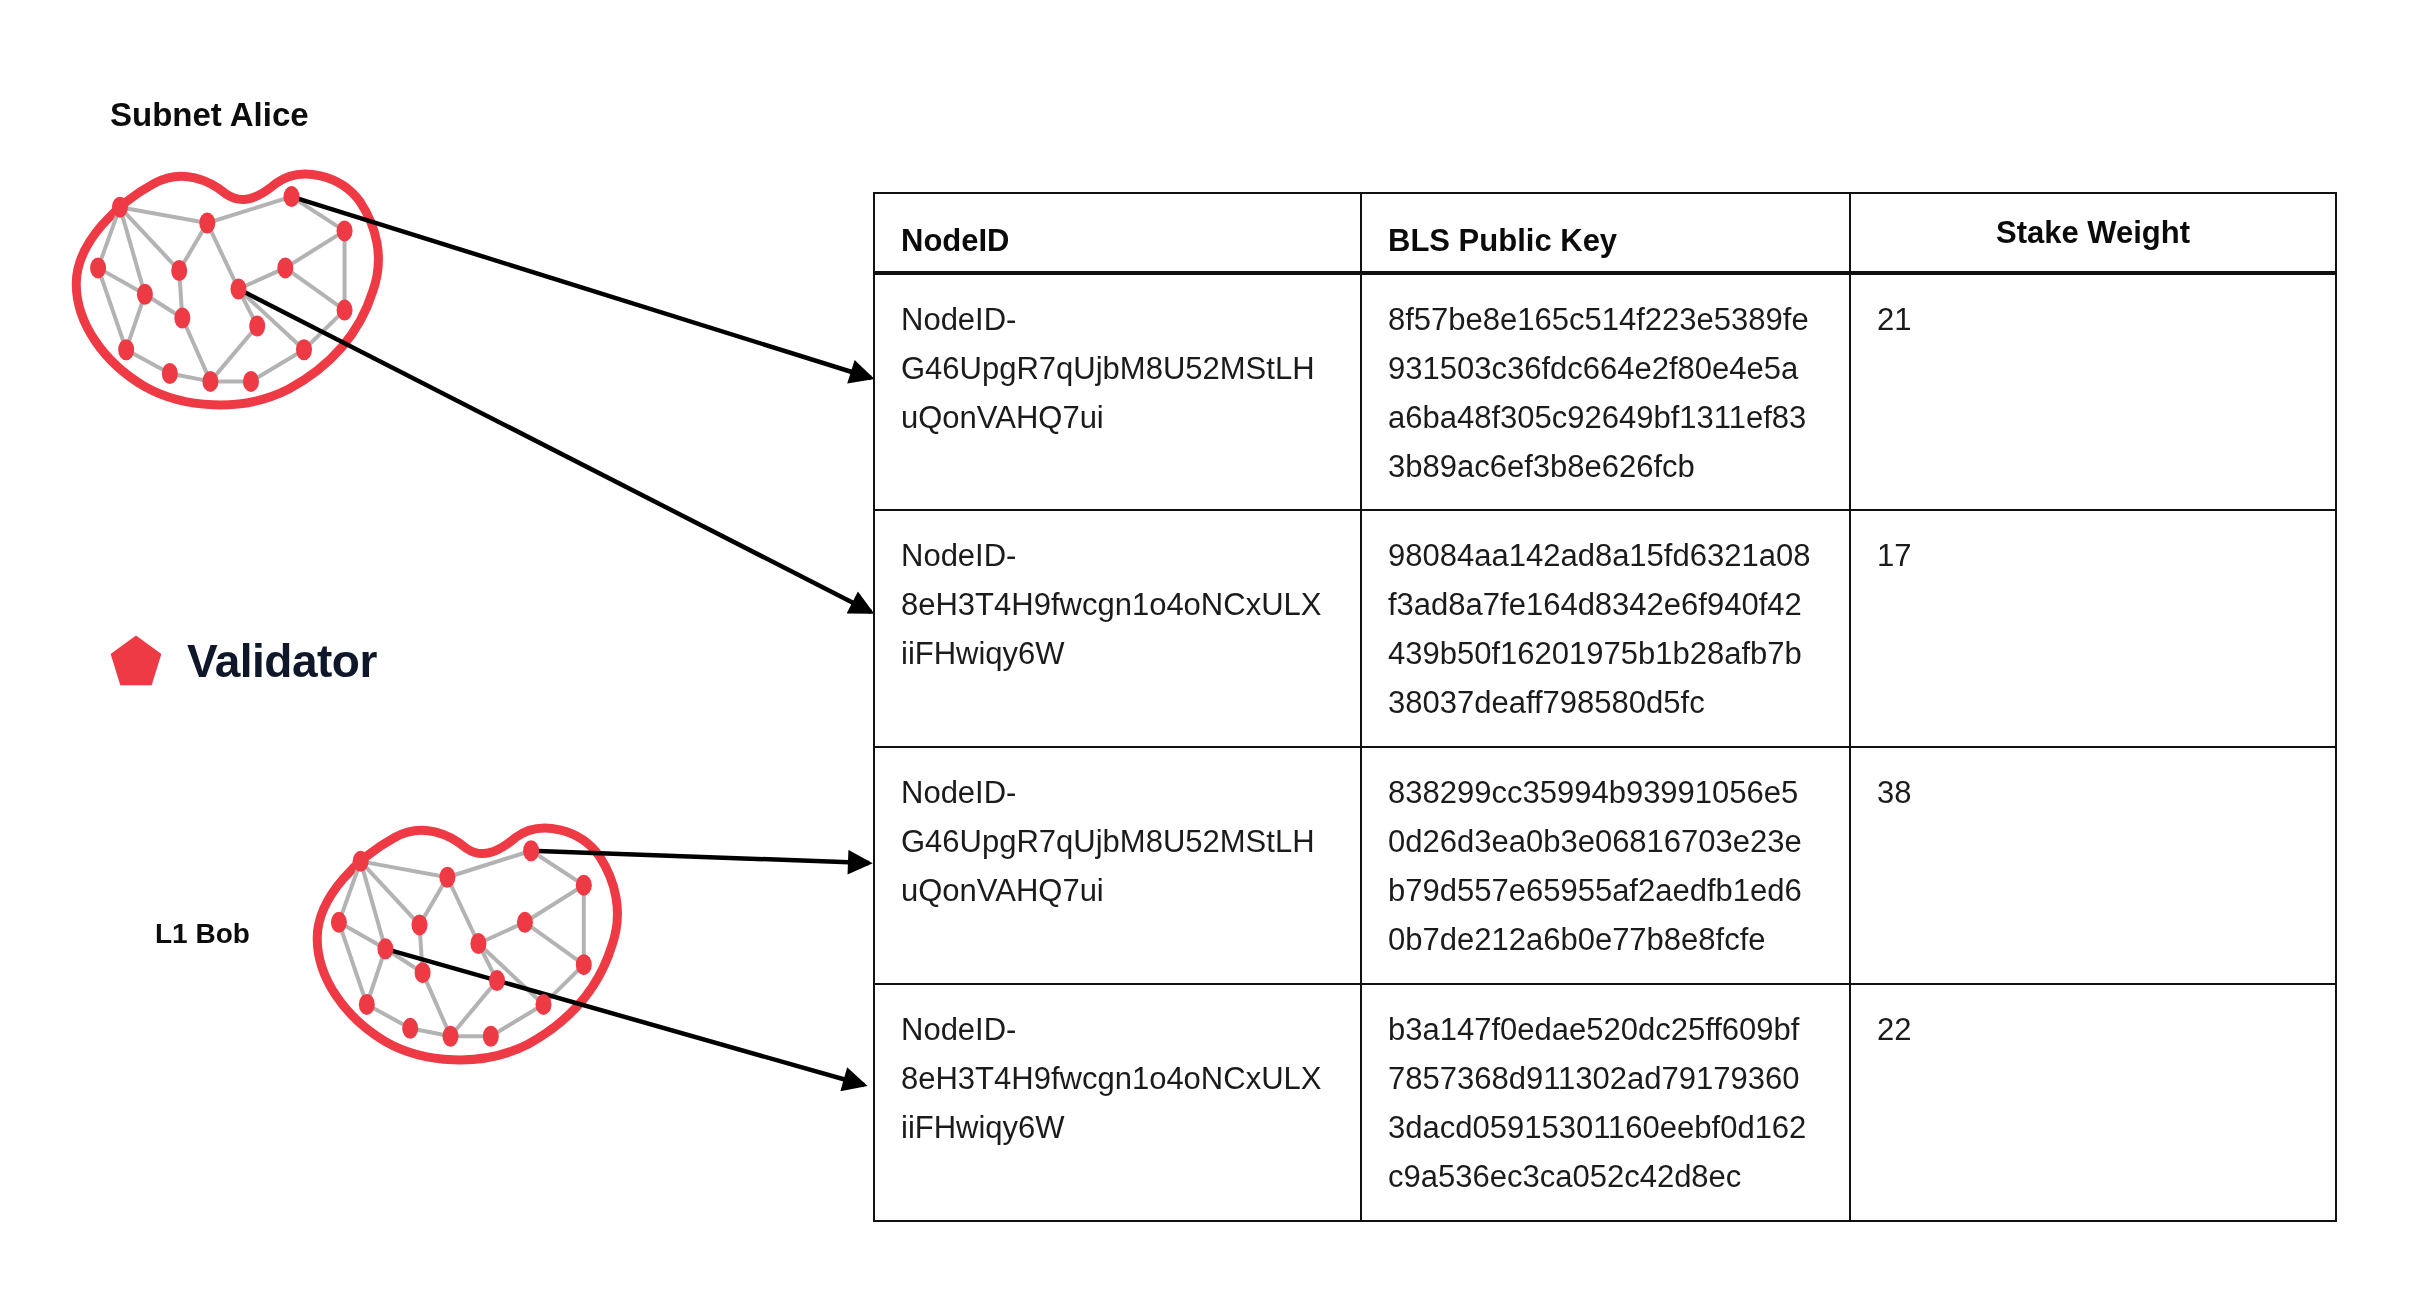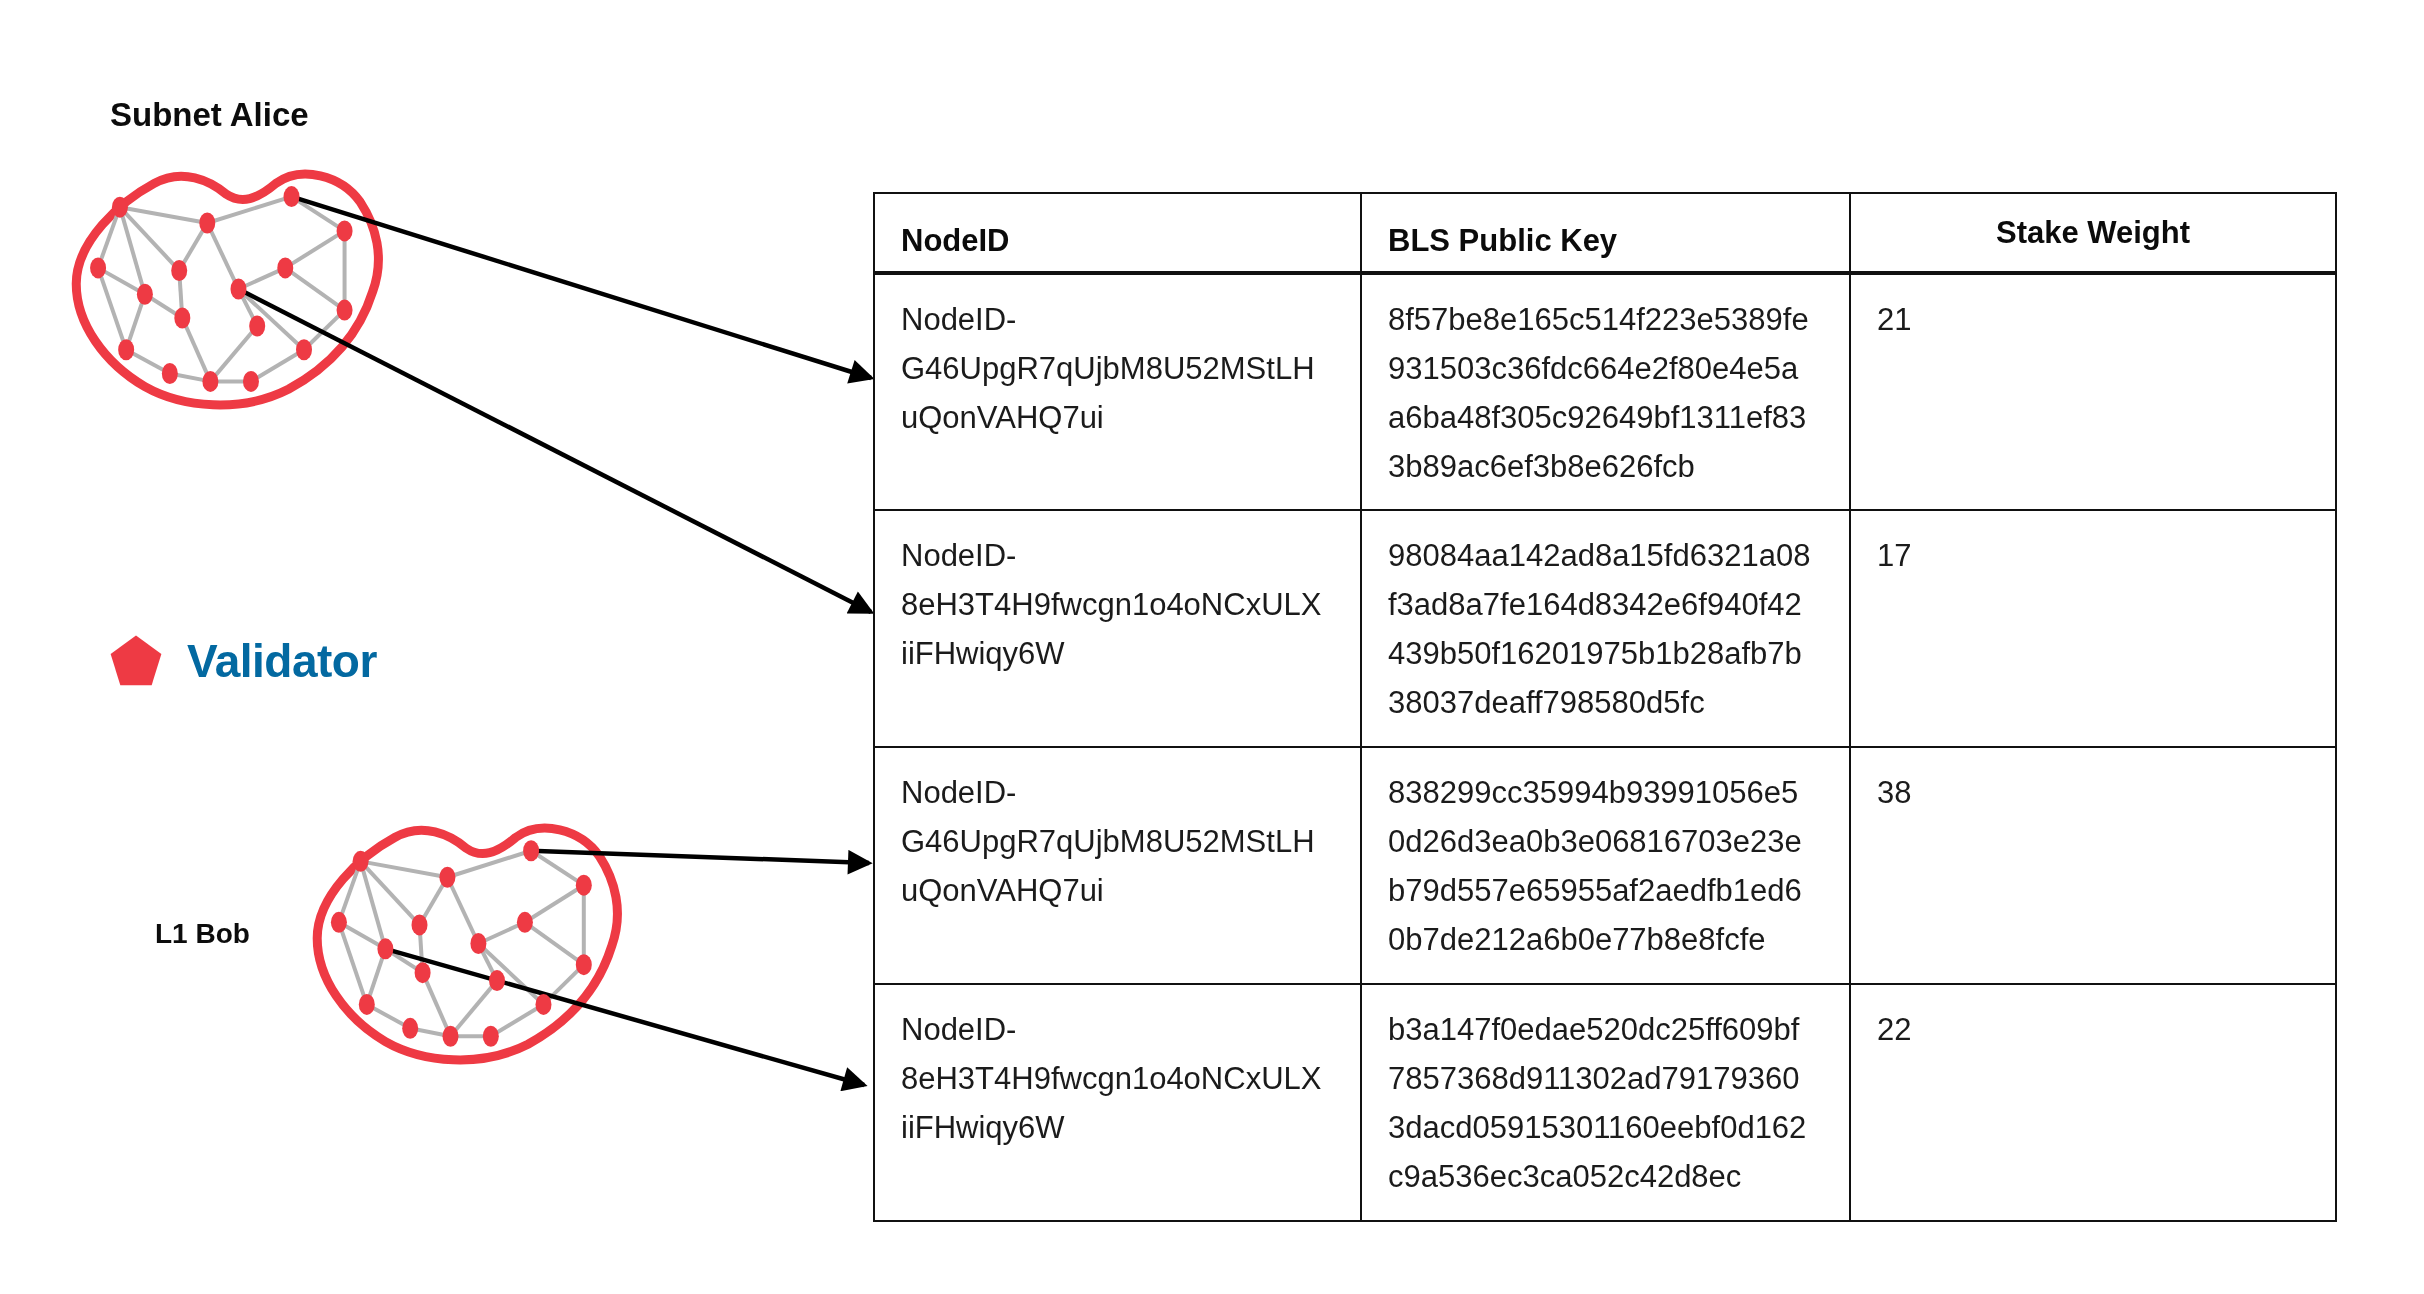--- a/index.html
+++ b/index.html
@@ -21,21 +21,21 @@
   }
   #alice-label{left:110px;top:96px;width:280px;text-align:left;font-size:33px;}
   #bob-label{left:155px;top:918px;font-size:28px;}
 
   #legend{
     position:absolute;left:107px;top:634px;
     display:flex;align-items:center;
   }
   #legend .pent{width:58px;height:54px;display:block;}
   #legend .legend-text{
-    font-size:46px;font-weight:700;color:#0369a1;margin-left:22px;letter-spacing:-0.5px;
+    font-size:46px;font-weight:700;color:#0f172a;margin-left:22px;letter-spacing:-0.5px;
   }
 
   #page-title{
     position:absolute;left:873px;top:62px;width:1462px;
     text-align:center;font-size:64px;font-weight:700;color:#0b0b0b;
     letter-spacing:-1px;
   }
 
   #ledger-table{
     position:absolute;left:873px;top:192px;width:1462px;

